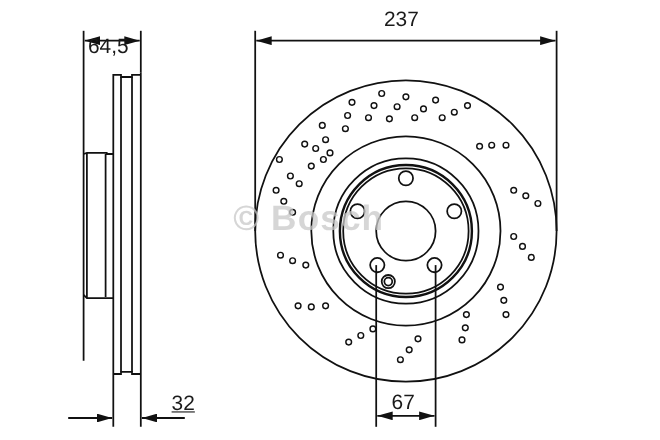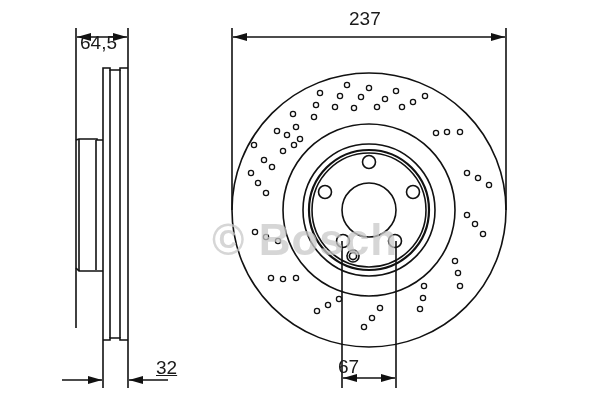--- a/index.html
+++ b/index.html
@@ -1,19 +1,19 @@
 <!DOCTYPE html>
 <html><head>
 <meta charset="utf-8">
 <style>
   html, body { margin:0; padding:0; background:#ffffff; }
   body { width:600px; height:400px; overflow:hidden; position:relative; font-family:"Liberation Sans", sans-serif; }
   #canvas { position:absolute; left:0; top:0; width:600px; height:400px; }
   .dim-label { position:absolute; font-family:"Liberation Sans", sans-serif; font-size:19px; color:#1a1a1a; line-height:1; }
-  .watermark { position:absolute; font-family:"Liberation Sans", sans-serif; font-weight:bold; font-size:44px; color:#c9c9c9; letter-spacing:1px; opacity:0.75; line-height:1;margin-top:36px; }
+  .watermark { position:absolute; font-family:"Liberation Sans", sans-serif; font-weight:bold; font-size:32px; color:#c9c9c9; letter-spacing:1px; opacity:0.75; line-height:1; }
 </style>
 </head>
 <body>
 
 <svg id="canvas" viewBox="0 0 600 400" xmlns="http://www.w3.org/2000/svg">
   <defs>
     <marker id="arrowEnd" markerWidth="14" markerHeight="8" refX="14" refY="4" orient="auto" markerUnits="userSpaceOnUse">
       <path d="M0,0 L14,4 L0,8 Z" fill="#111"></path>
     </marker>
     <marker id="arrowStart" markerWidth="14" markerHeight="8" refX="0" refY="4" orient="auto" markerUnits="userSpaceOnUse">
@@ -144,13 +144,13 @@
     <circle cx="264" cy="160" r="2.6"></circle>
       <circle cx="272" cy="167" r="2.6"></circle>
   </g>
 </svg>
 
 <div class="watermark" style="left:212px; top:182px;">© Bosch</div>
 
 <div class="dim-label" style="left:80px; top:16px;margin-top:17px;">64,5</div>
 <div class="dim-label" style="left:349px; top:9px;">237</div>
 <div class="dim-label" style="left:156px; top:358px;text-decoration:underline;">32</div>
-<div class="dim-label" style="left:338px; top:357px;text-align:center;">67</div>
+<div class="dim-label" style="left:356px; top:357px;text-align:center;">67</div>
 
 </body></html>

